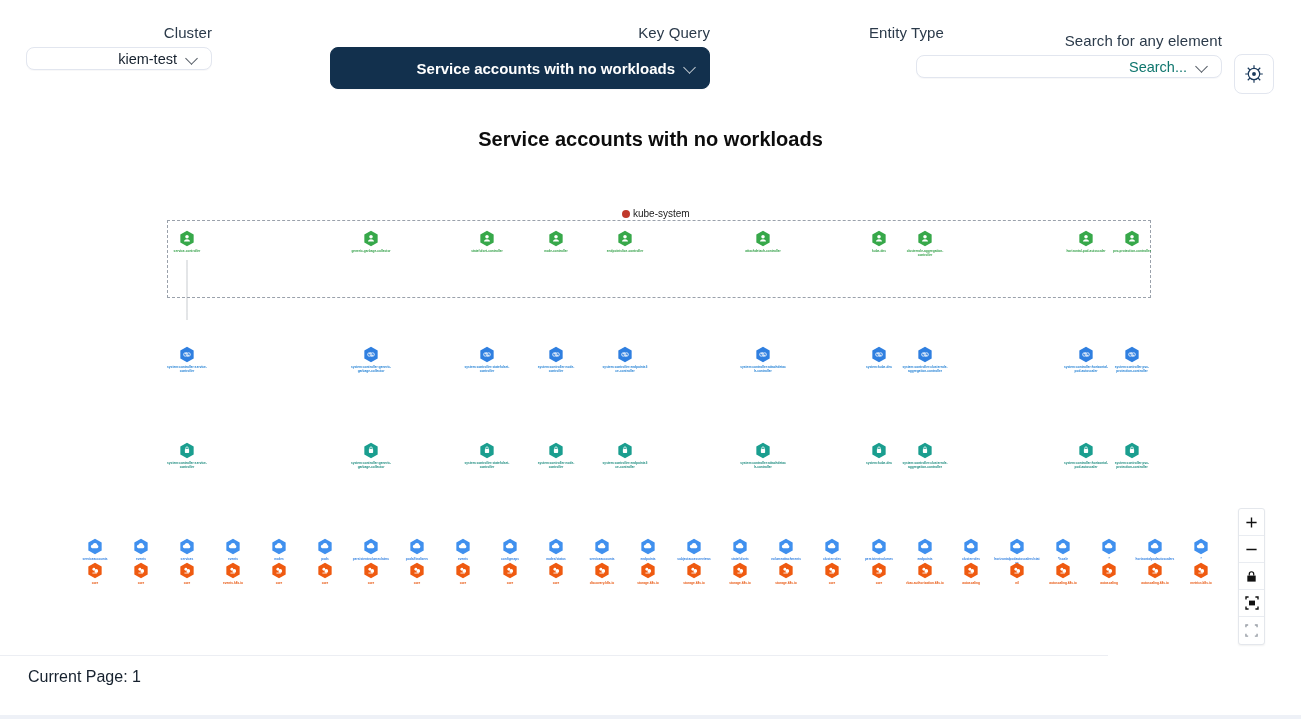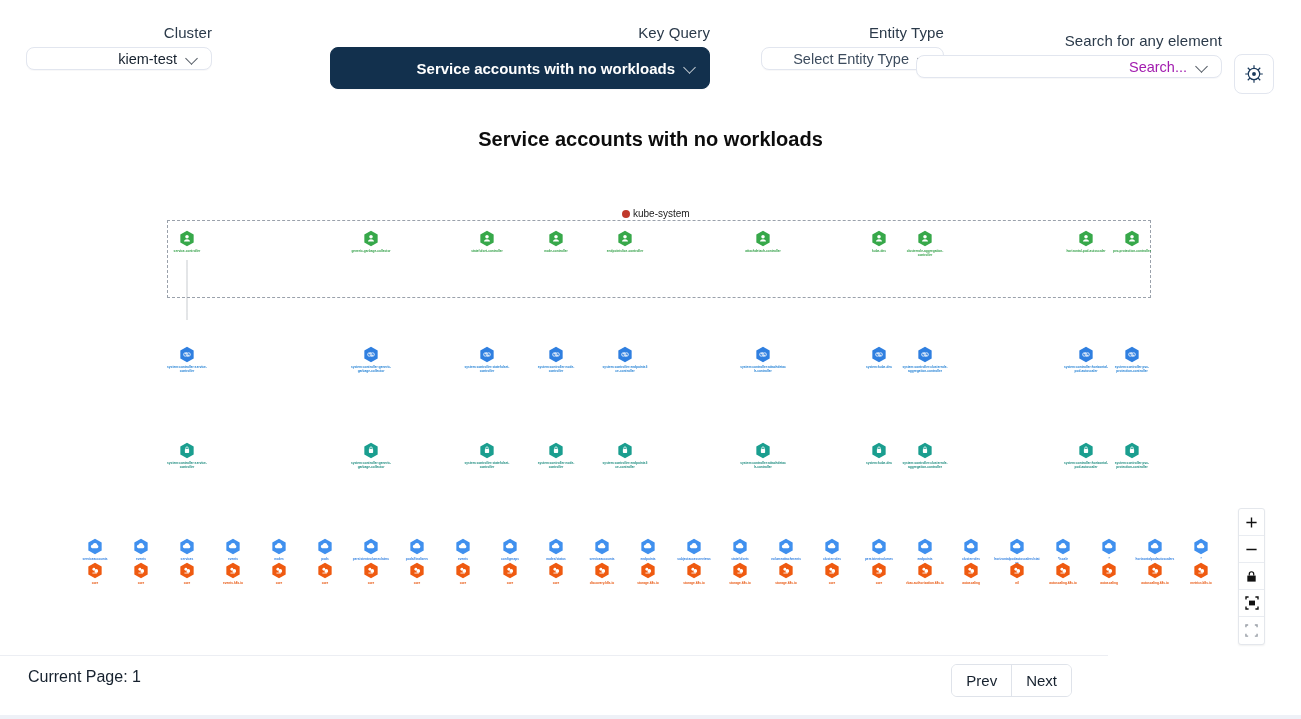--- a/index.html
+++ b/index.html
@@ -62,21 +62,21 @@
     font-size: 15px;
   }
   .ctl-btn {
     justify-content: center;
     padding: 0 16px;
     cursor: pointer;
     font-size: 15px;
     color: #16212e;
   }
   .ctl-placeholder { color: #3d4c5e; }
-  .ctl-search .val { color: #a21caf; }
+  .ctl-search .val { color: #0f766e; }
   .icon-btn {
     width: 40px; height: 40px;
     border: 1px solid #e2e6ef;
     border-radius: 8px;
     background: #fff;
     display: flex; align-items: center; justify-content: center;
     cursor: pointer;
   }
 
   
@@ -220,24 +220,20 @@
   <div class="field" style="left:330px; top:24px; width:380px;">
     <div class="field-label">Key Query</div>
     <div class="ctl ctl-primary" style="height:42px;">
       <span class="val">Service accounts with no workloads</span>
       <span class="chev"></span>
     </div>
   </div>
 
   <div class="field" style="left:729px; top:24px; width:183px;margin-left:32px;">
     <div class="field-label">Entity Type</div>
-    <div class="ctl">
-      <span class="val ctl-placeholder">Select Entity Type</span>
-      <span class="chev"></span>
-    </div>
   </div>
 
   <div class="field" style="left:916px; top:32px; width:306px;">
     <div class="field-label">Search for any element</div>
     <div class="ctl ctl-search">
       <span class="val">Search...</span>
       <span class="chev"></span>
     </div>
   </div>
 
@@ -1195,18 +1191,14 @@
   </div>
   <div class="zc">
     <svg width="13" height="13" viewBox="0 0 14 14">
       <path d="M1 3.4V1h2.4M10.6 1H13v2.4M13 10.6V13h-2.4M3.4 13H1v-2.4" fill="none" stroke="#9aa0a8" stroke-width="1.5"></path>
       </svg>
   </div>
 </div>
 
 <div class="footer">
   <div class="page-indicator">Current Page: 1</div>
-  <div class="pager">
-    <button>Prev</button>
-    <button>Next</button>
-  </div>
   <div class="bottom-rule"></div>
 </div>
 
 </body></html>

